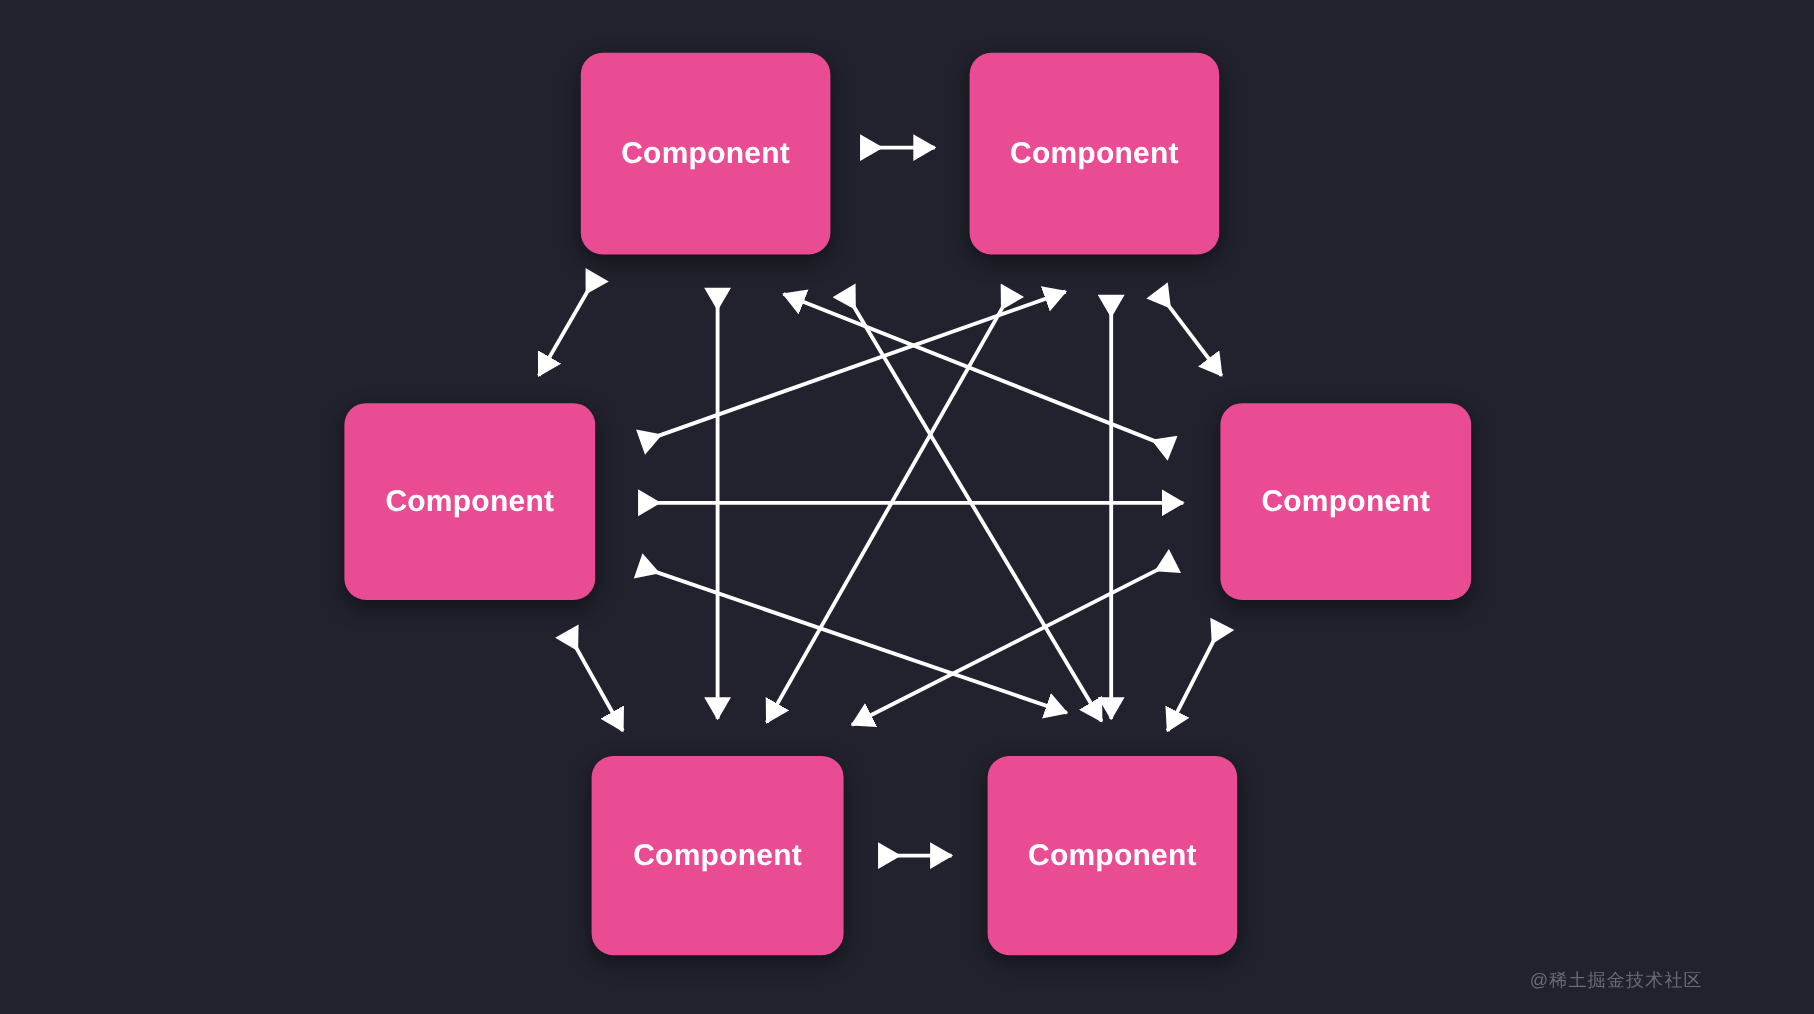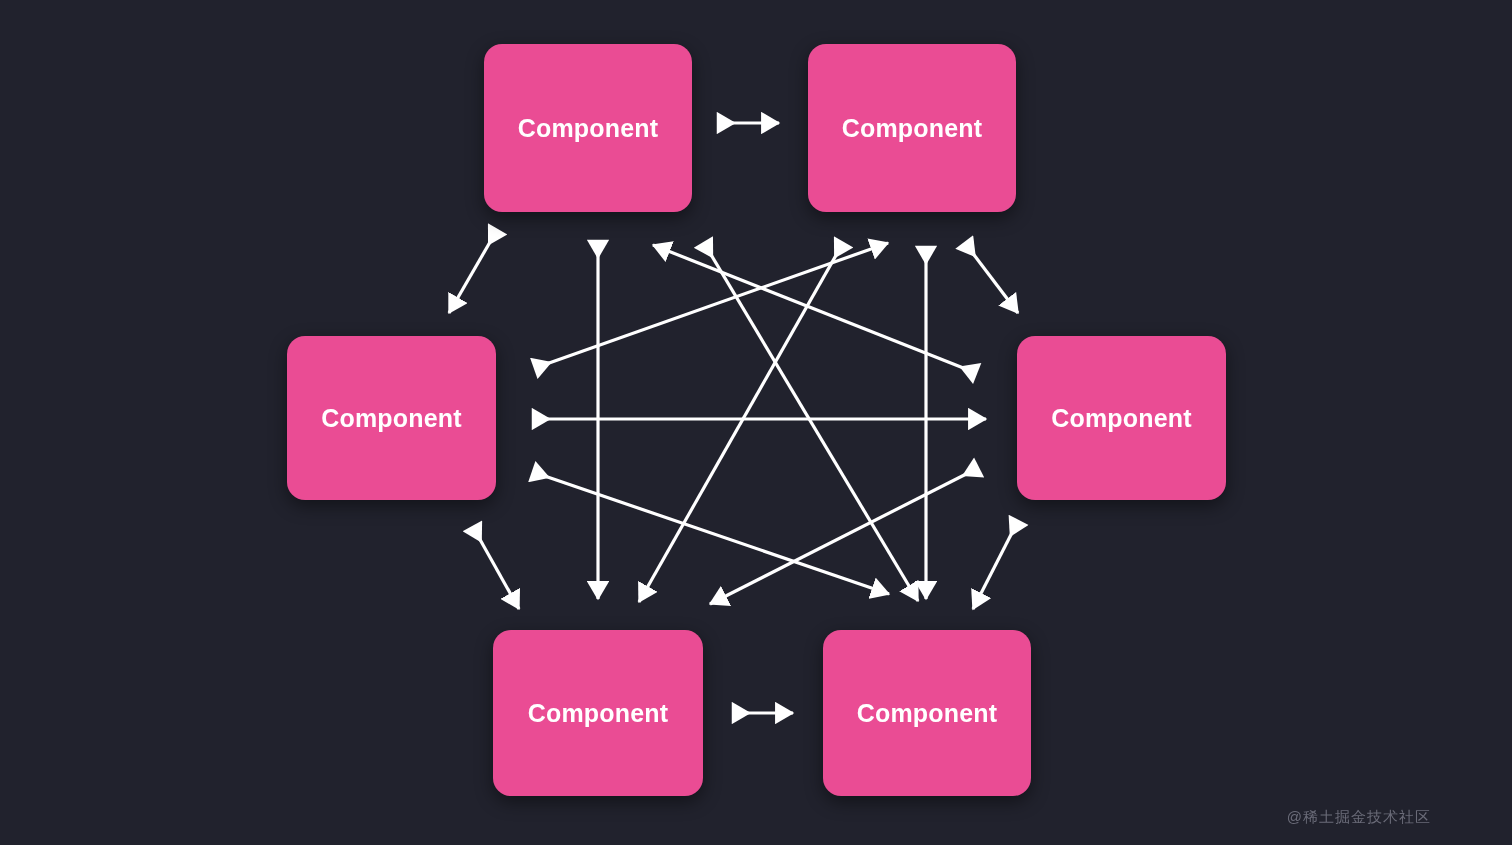--- a/index.html
+++ b/index.html
@@ -37,21 +37,21 @@
   .node-label {
     color: #ffffff;
     font-size: 25px;
     font-weight: bold;
     letter-spacing: 0.2px;
     white-space: nowrap;
     user-select: none;
   }
   #watermark {
     position: absolute;
-    right: 26px;
+    right: 38px;
     bottom: 18px;
     color: #6a6b78;
     font-size: 15px;
     letter-spacing: 1px;
     white-space: nowrap;
   }
 </style>
 </head>
 <body>
 

